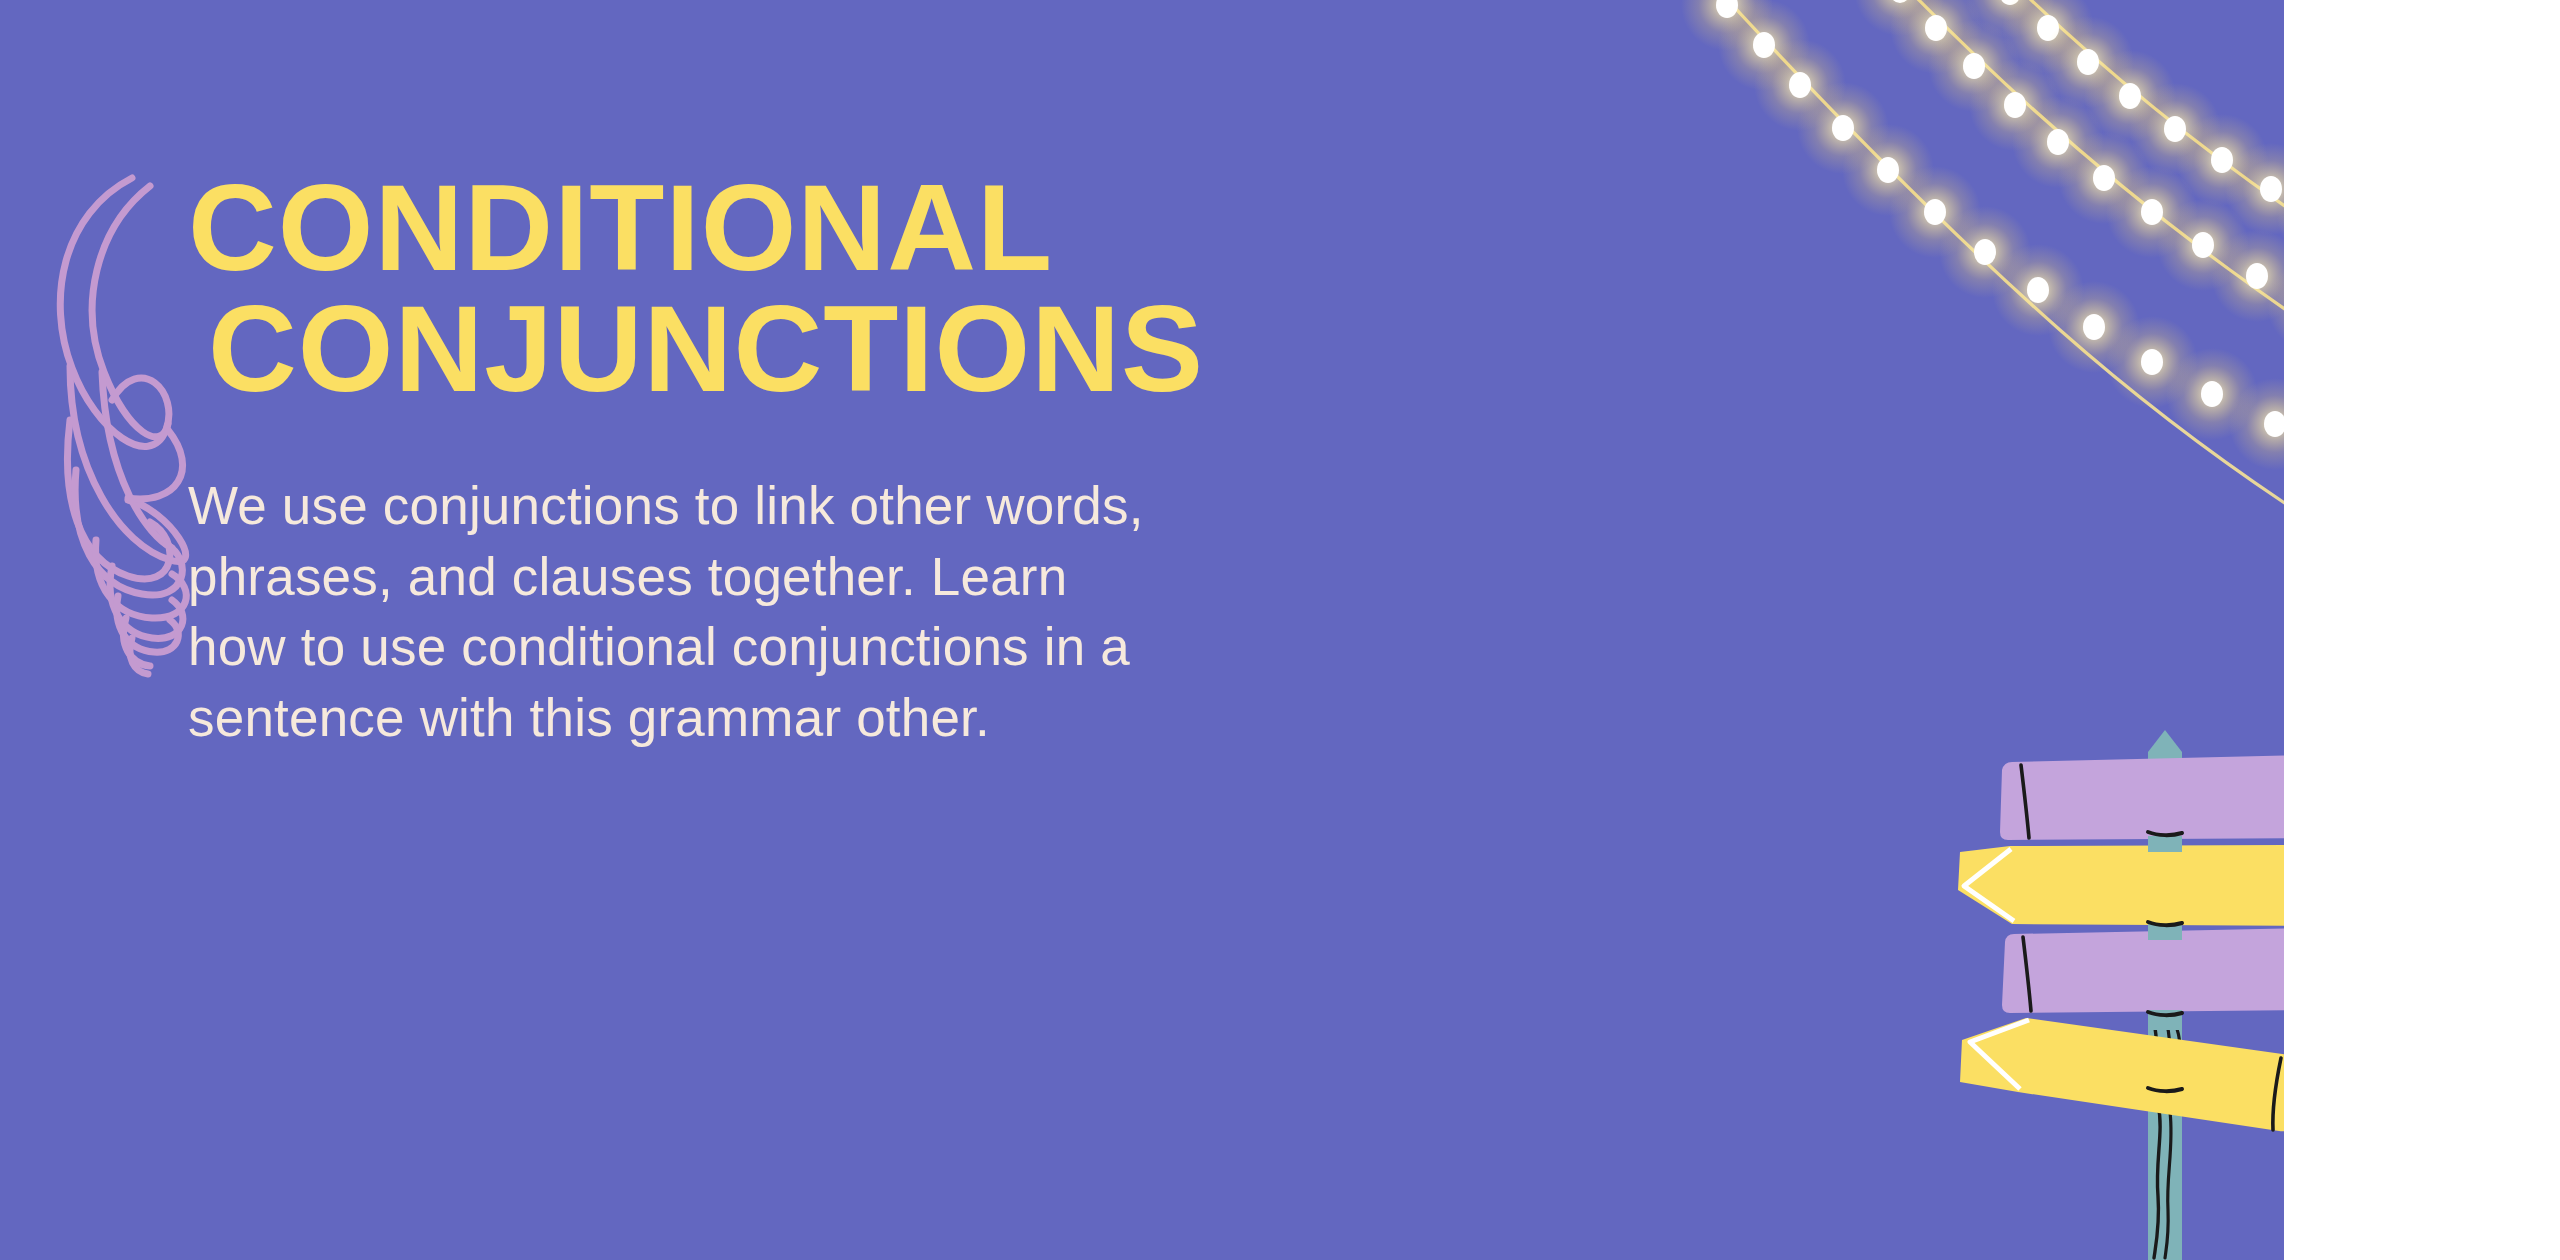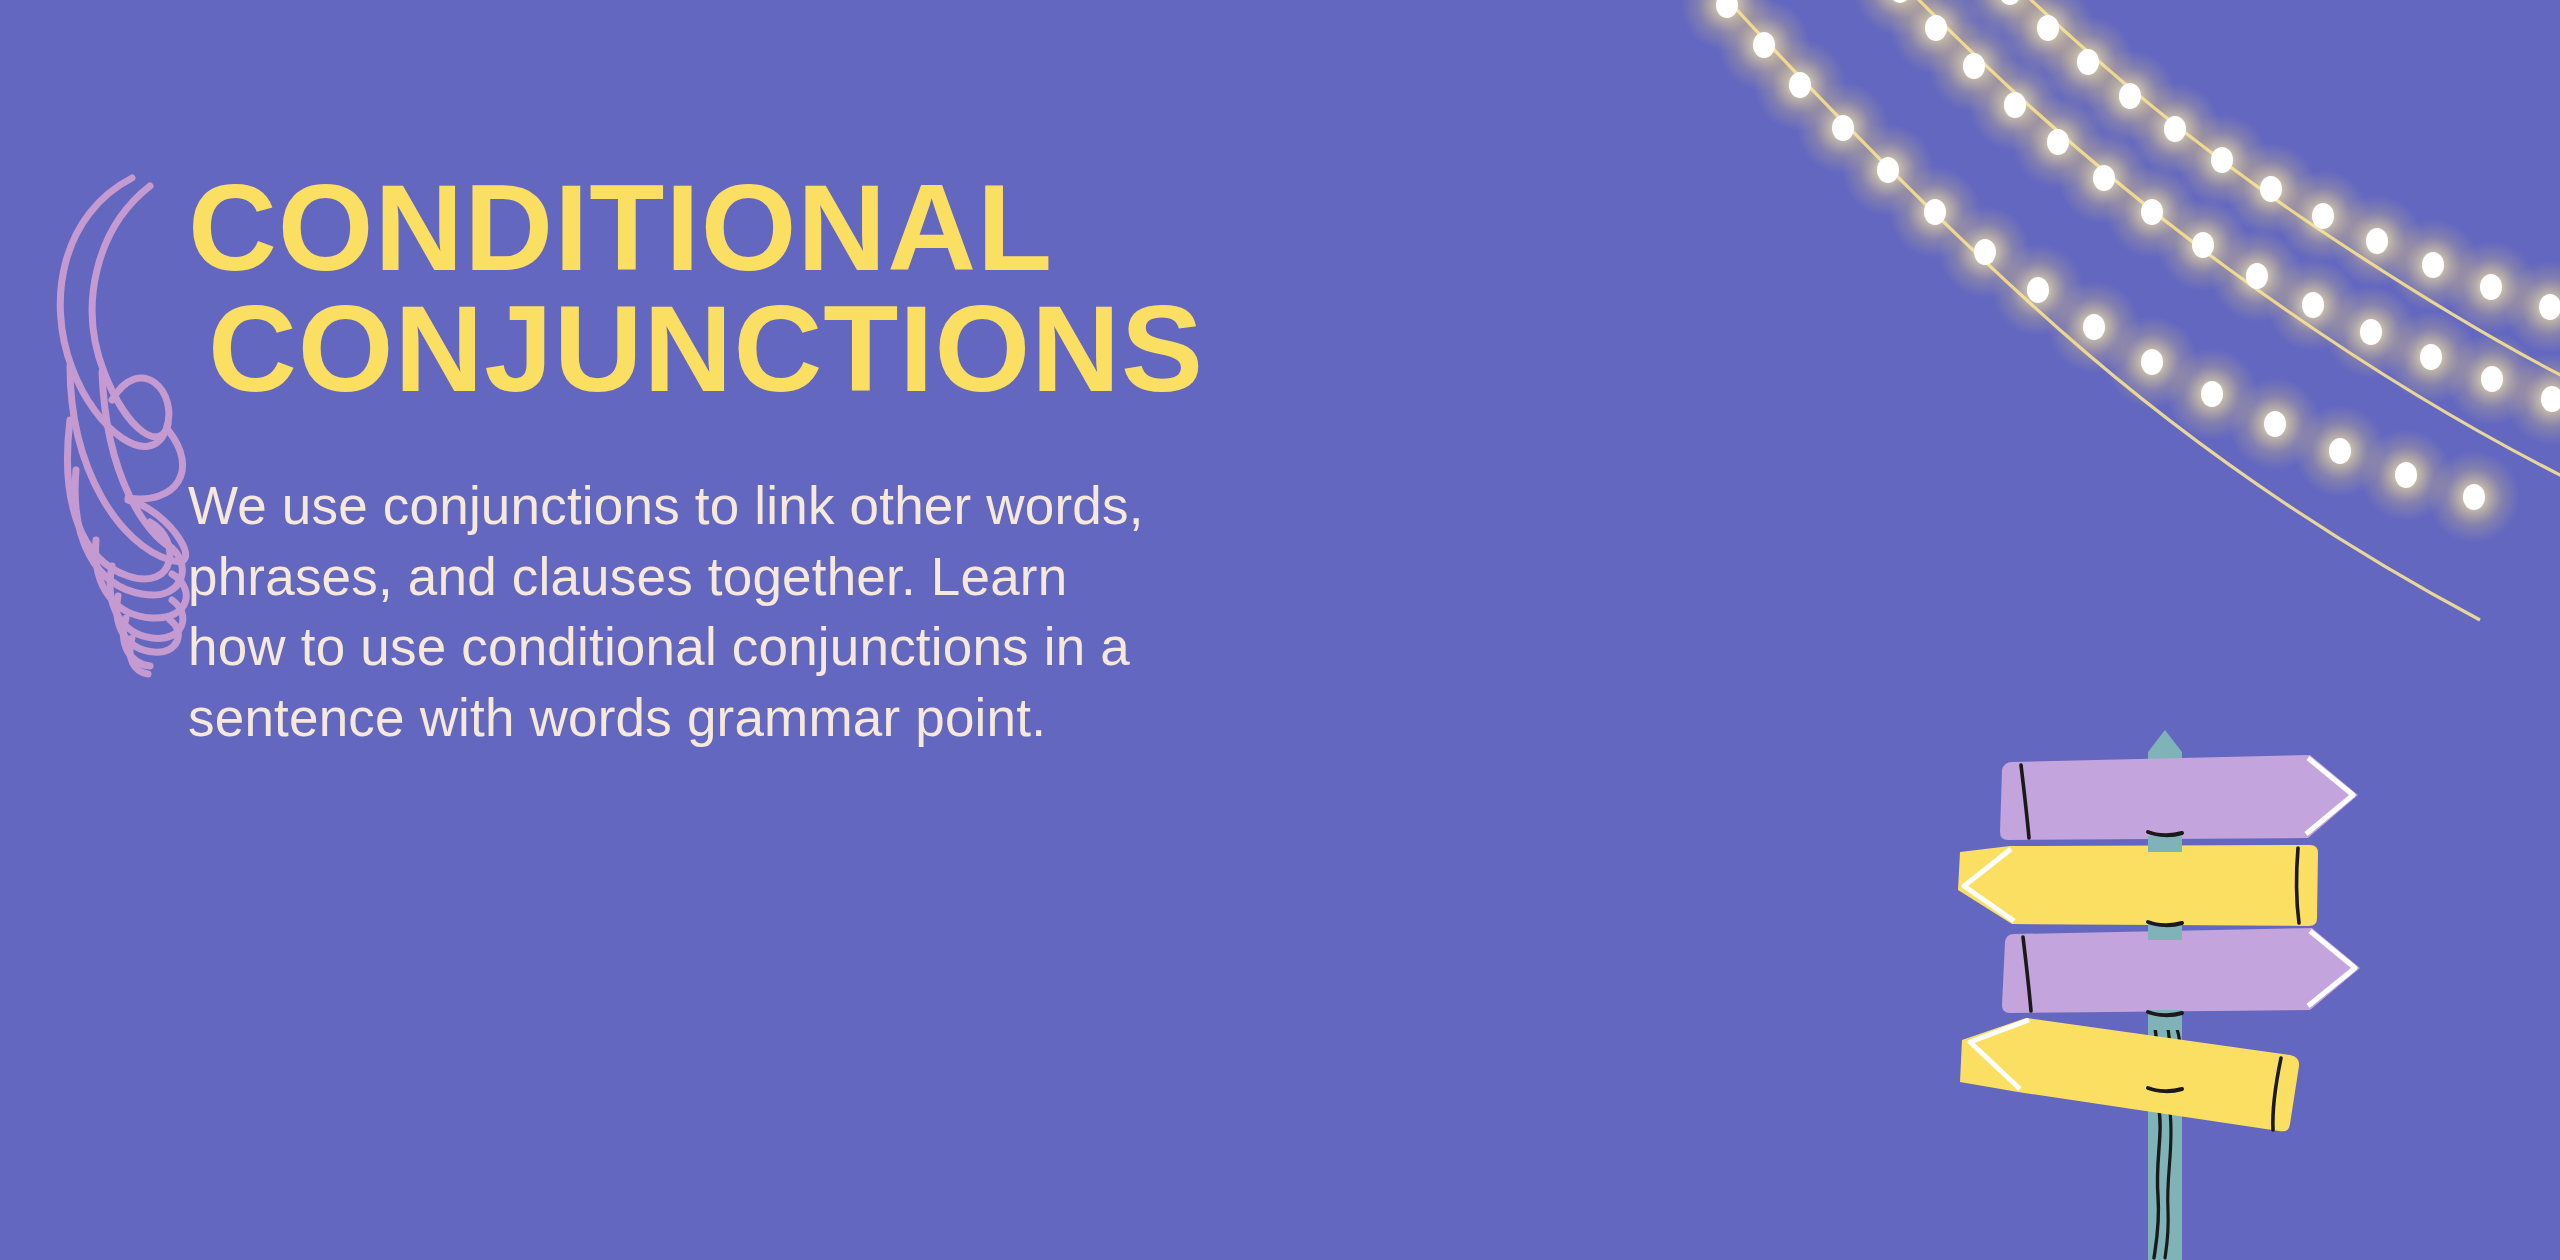--- a/index.html
+++ b/index.html
@@ -4,21 +4,21 @@
 <title>Conditional Conjunctions Banner</title>
 <style>
   * { margin:0; padding:0; box-sizing:border-box; }
   html, body {
     width:2560px; height:1260px;
     overflow:hidden;
     font-family:"Liberation Sans", sans-serif;
   }
   #banner{
     position:relative;
-    width:2560px;
+    width:2284px;
     height:1260px;
     background:#6367c0;
     overflow:hidden;
   }
 
   
   .layer{
     position:absolute;
     top:0; left:0;
     width:2560px; height:1260px;
@@ -320,16 +320,16 @@
       <path d="M2148,1012 C2158,1016 2172,1016 2182,1013" fill="none" stroke="#1a1a1a" stroke-width="4" stroke-linecap="round"></path>
       <path d="M2148,1088 C2158,1092 2172,1092 2182,1089" fill="none" stroke="#1a1a1a" stroke-width="4" stroke-linecap="round"></path>
     </g>
   </svg>
 
   <div id="content">
     <h1 id="headline">
       <span class="hl-line l1">CONDITIONAL</span>
       <span class="hl-line l2">CONJUNCTIONS</span>
     </h1>
-    <p id="subcopy">We use conjunctions to link other words, phrases, and clauses together. Learn how to use conditional conjunctions in a sentence with words grammar point.</p>
+    <p id="subcopy">We use conjunctions to link other words, phrases, and clauses together. Learn how to use conditional conjunctions in a sentence with this grammar other.</p>
   </div>
 
 </div>
 
 </body></html>

